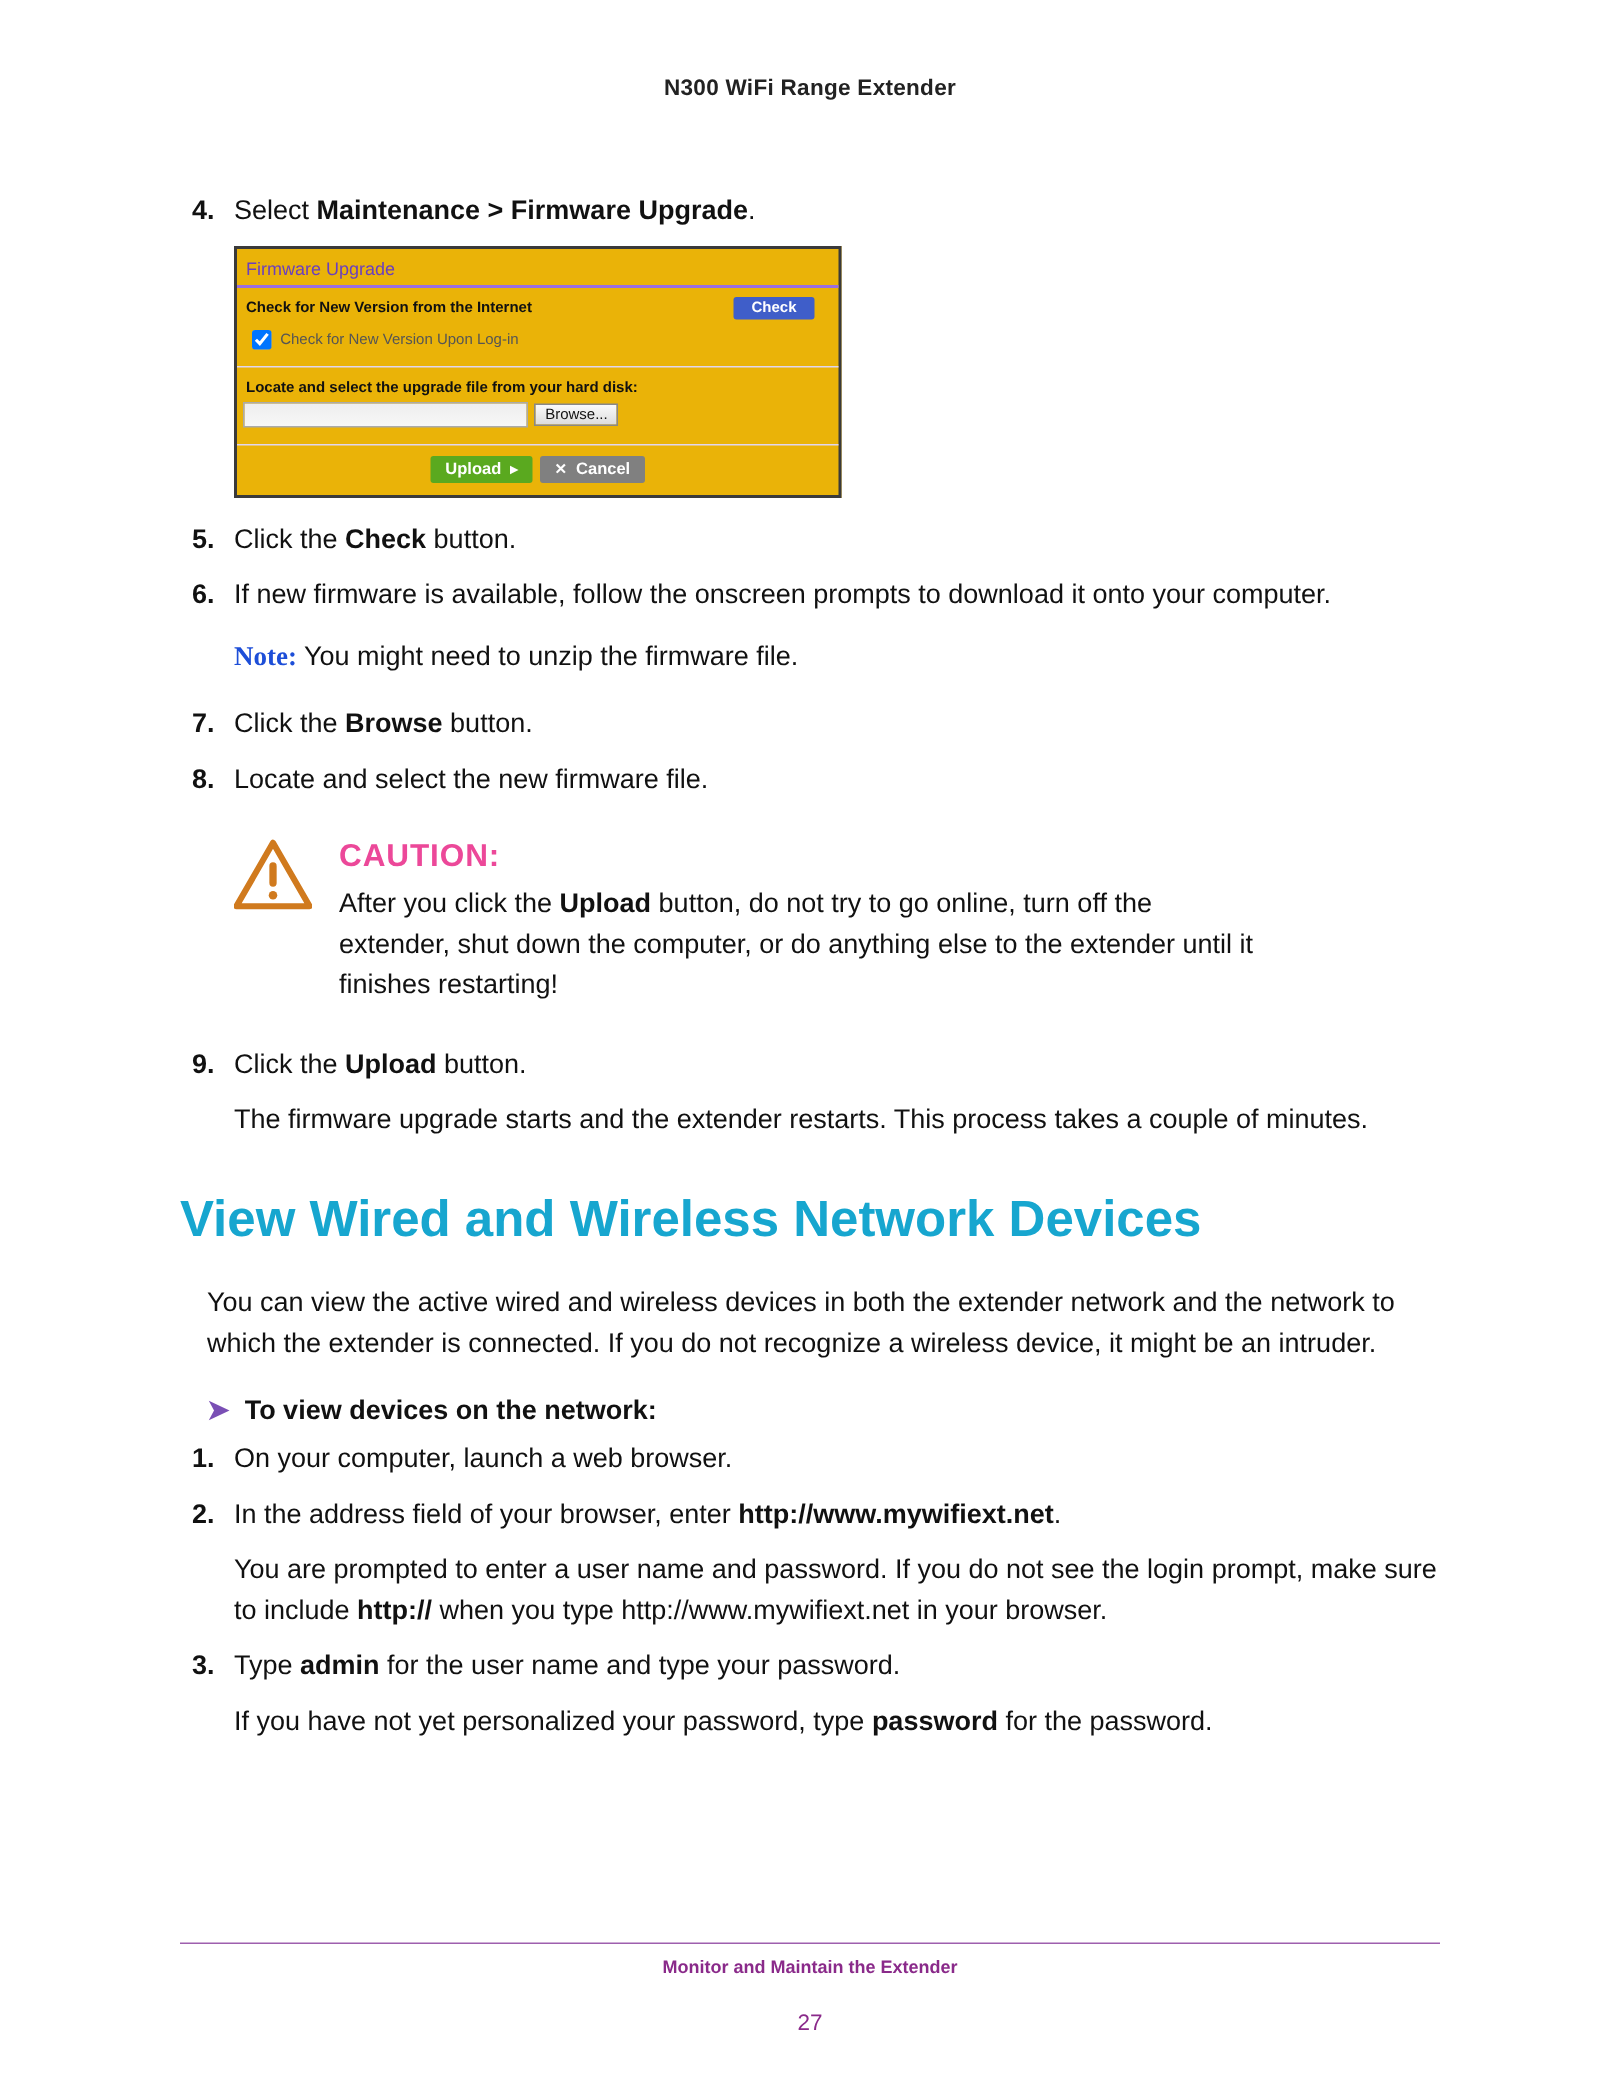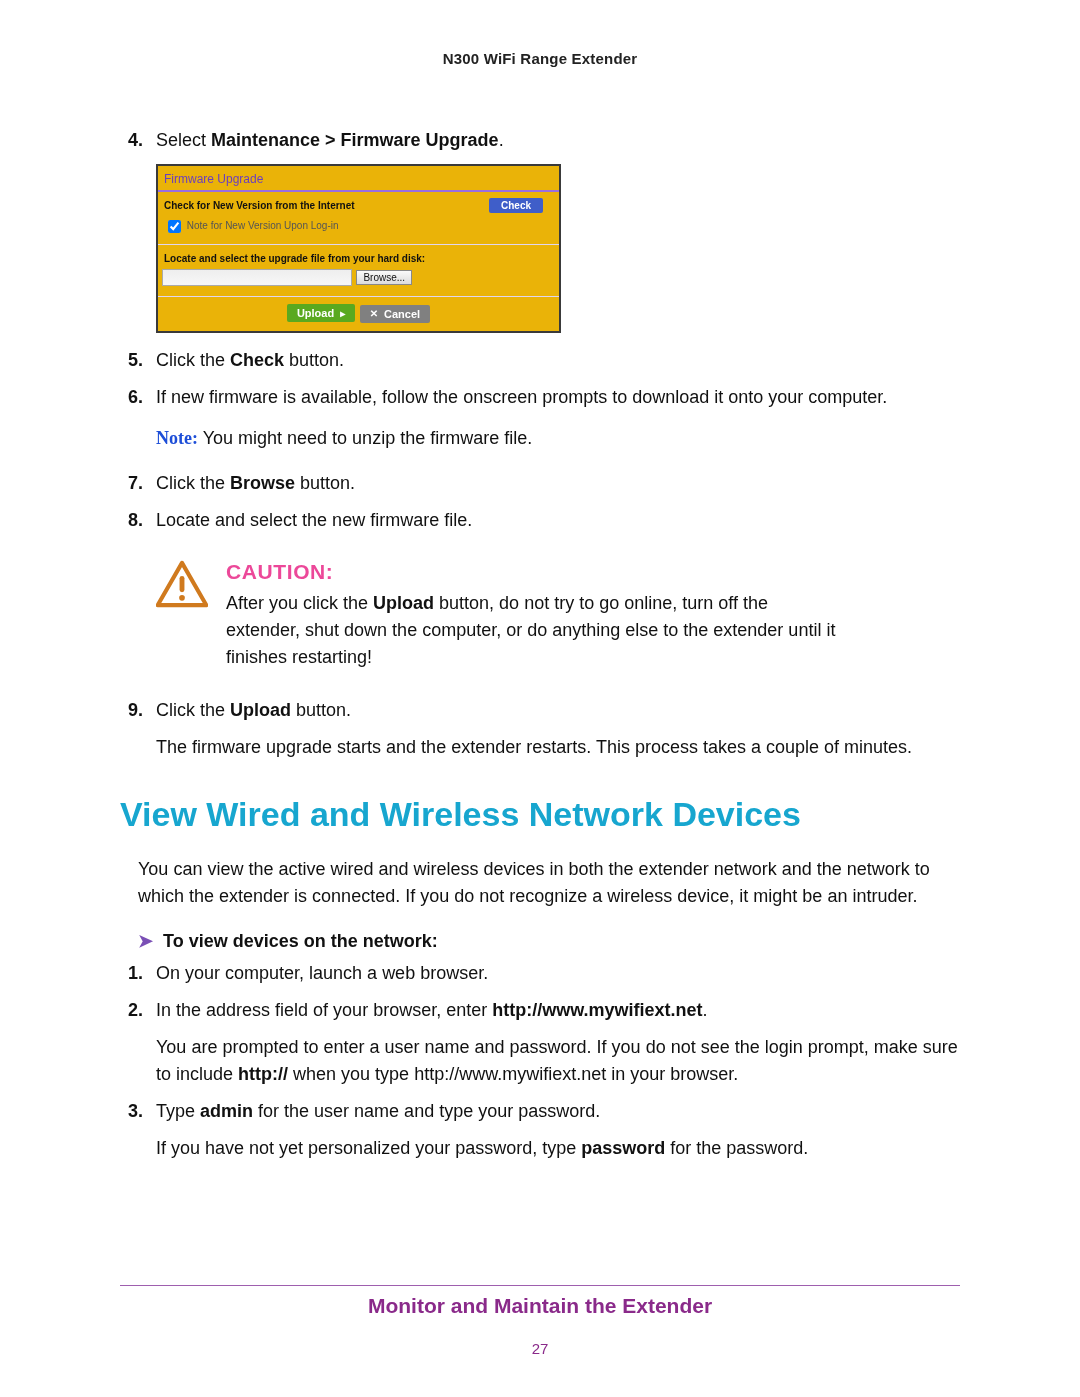--- a/index.html
+++ b/index.html
@@ -181,21 +181,21 @@
     text-align: center;
   }
   .footer-rule {
     height: 1px;
     background: #9e5fae;
     margin: 0 120px 8px 120px;
   }
   .footer-title {
     color: #8a2a8a;
     font-weight: 700;
-    font-size: 21px;
+    font-size: 12px;
   }
   .footer-page {
     color: #8a2a8a;
     font-weight: 400;
     font-size: 15px;
     margin-top: 22px;
   }
 </style>
 </head>
 <body>
@@ -208,21 +208,21 @@
     <span class="num">4.</span><span><span>Select </span><span class="bold">Maintenance &gt; Firmware Upgrade</span><span>.</span></span>
   </div>
 
   <div class="fw-panel">
     <div class="fw-title">Firmware Upgrade</div>
     <div class="fw-row1">
       <span>Check for New Version from the Internet</span>
       <span class="btn-check">Check</span>
     </div>
     <div class="fw-checkrow">
-      <input type="checkbox" checked="" style=""><span> Note for New Version Upon Log-in</span>
+      <input type="checkbox" checked="" style=""><span> Check for New Version Upon Log-in</span>
     </div>
     <div class="fw-locate">Locate and select the upgrade file from your hard disk:</div>
     <div class="fw-filebar">
       <span class="fw-file-input"></span>
       <span class="fw-browse">Browse...</span>
     </div>
     <div class="fw-actions">
       <span class="btn-upload">
           <span>Upload</span>
         </span>

